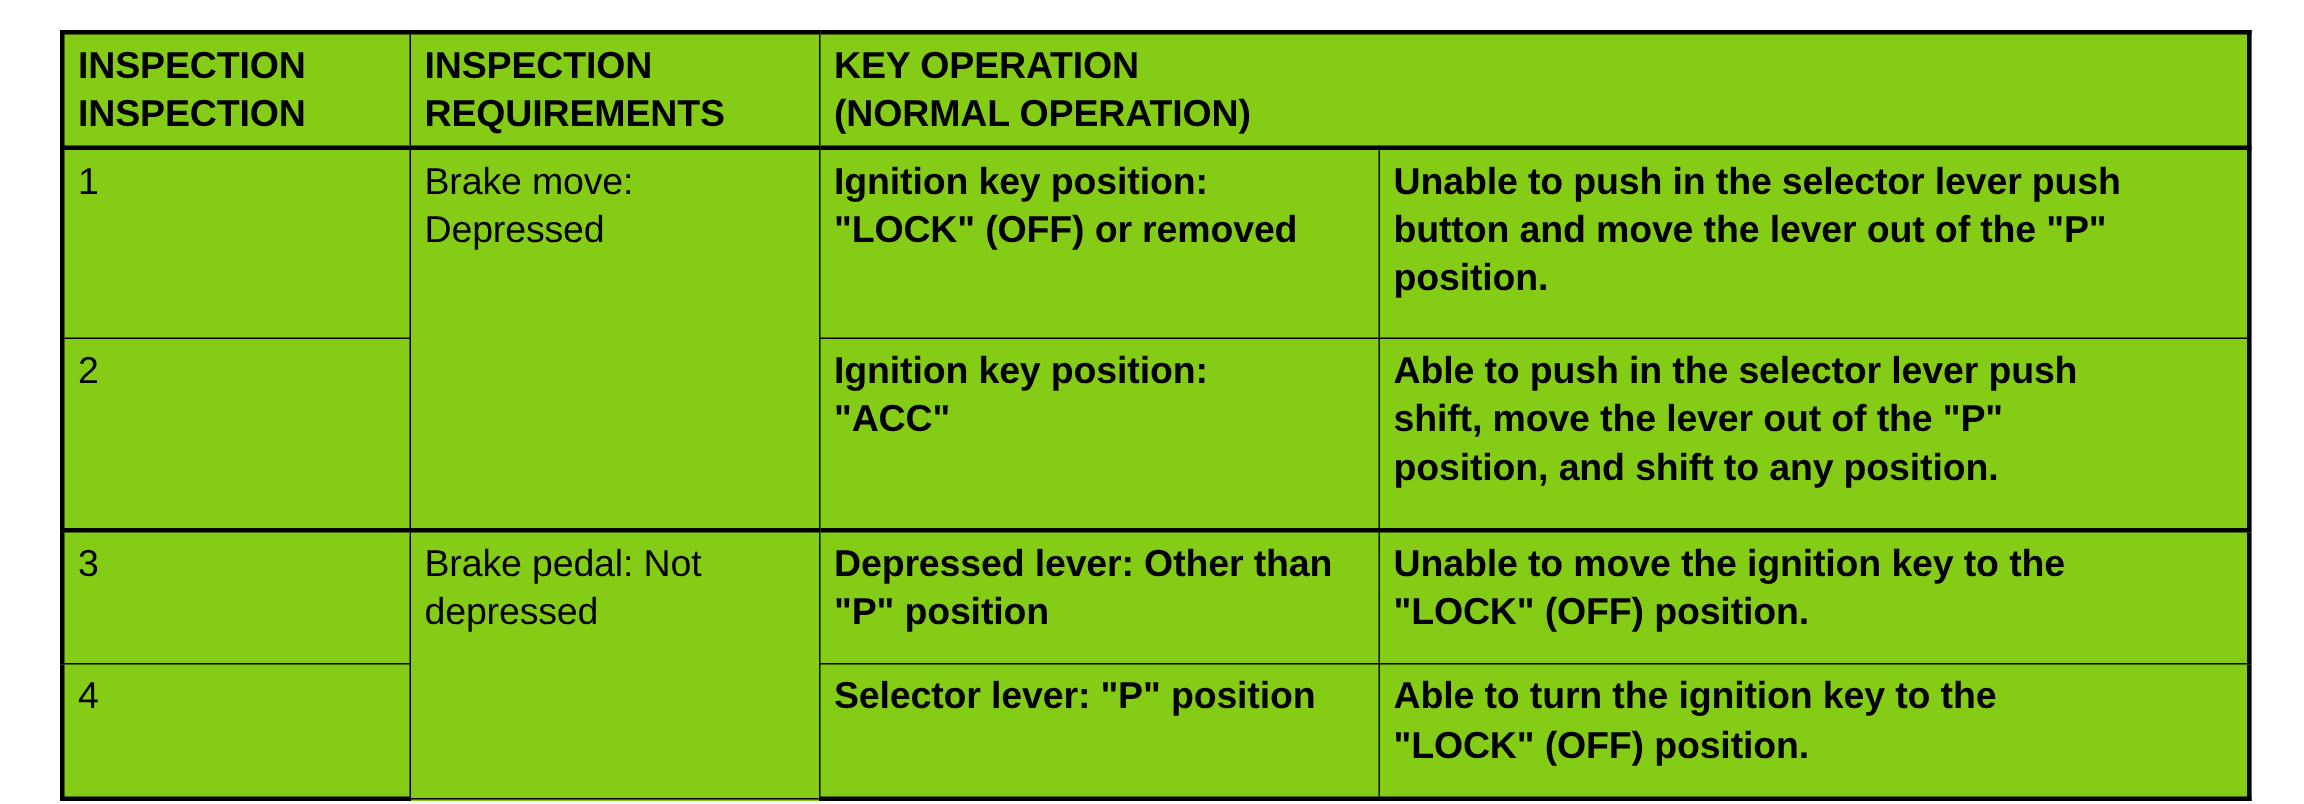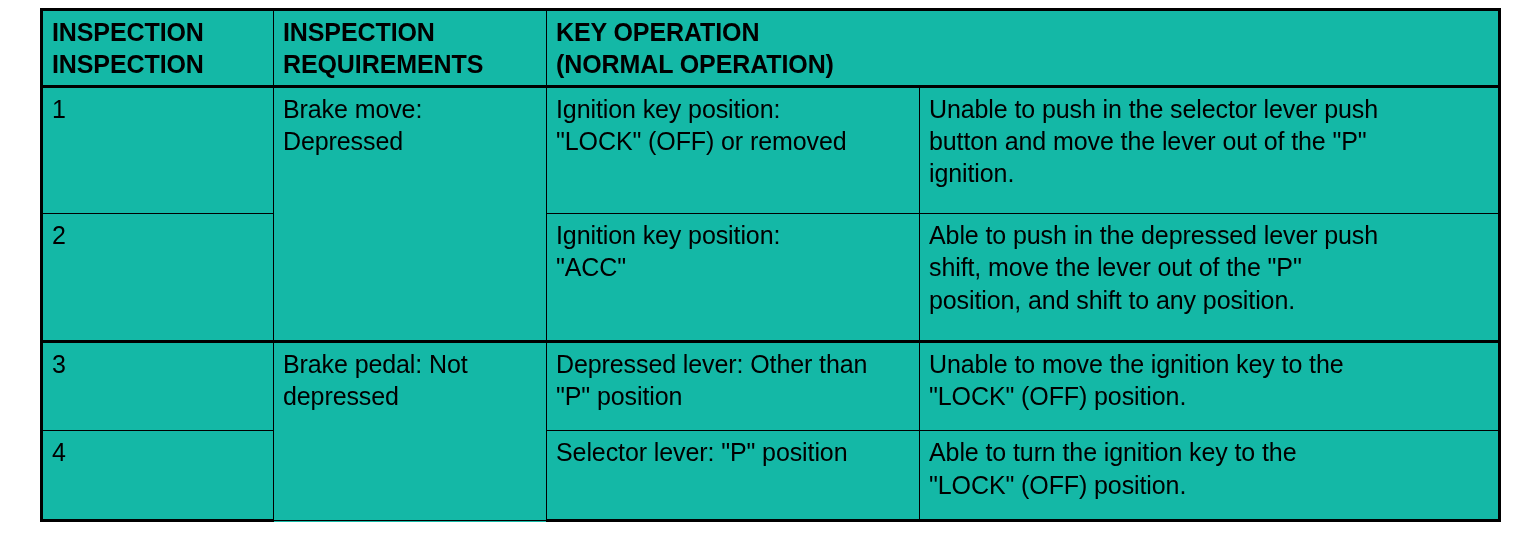--- a/index.html
+++ b/index.html
@@ -20,21 +20,22 @@
     top: 8px;
     width: 1458px;
     height: 514px;
     box-sizing: border-box;
   }
   table.interlock-table {
     border-collapse: collapse;
     table-layout: fixed;
     width: 1458px;
     height: 514px;
-    background: #14b8a6;
+    background: #84cc16;
+    margin-top: 12px;
   }
   table.interlock-table td,
   table.interlock-table th {
     vertical-align: top;
     text-align: left;
     padding: 5px 8px 4px 9px;
     font-size: 25px;
     line-height: 1.29;
     font-weight: normal;
     border: 1.5px solid #000000;
@@ -51,21 +52,21 @@
   .edge-bottom { border-bottom-width: 3.5px !important; }
   
   .thick-bottom { border-bottom-width: 3.5px !important; }
   .thick-top    { border-top-width: 3.5px !important; }
 
   .col-proc { width: 232px; }
   .col-req  { width: 273px; }
   .col-key  { width: 373px; }
   .col-res  { width: 580px; }
 
-  .nowrapline { white-space: nowrap; }
+  .nowrapline { white-space: nowrap; font-weight: bold; }
 </style>
 </head>
 <body>
 
 <div id="sheet">
   <table class="interlock-table">
     <colgroup>
       <col class="col-proc">
       <col class="col-req">
       <col class="col-key">
@@ -95,32 +96,32 @@
           <div>Brake move:</div>
           <div>Depressed</div>
         </td>
         <td>
           <div class="nowrapline">Ignition key position:</div>
           <div class="nowrapline">"LOCK" (OFF) or removed</div>
         </td>
         <td class="edge-right">
           <div class="nowrapline">Unable to push in the selector lever push</div>
           <div class="nowrapline">button and move the lever out of the "P"</div>
-          <div class="nowrapline">ignition.</div>
+          <div class="nowrapline">position.</div>
         </td>
       </tr>
 
       <tr>
         <td class="edge-left thick-bottom">2</td>
         <td>
           <div class="nowrapline">Ignition key position:</div>
           <div class="nowrapline">"ACC"</div>
         </td>
         <td class="edge-right">
-          <div class="nowrapline">Able to push in the depressed lever push</div>
+          <div class="nowrapline">Able to push in the selector lever push</div>
           <div class="nowrapline">shift, move the lever out of the "P"</div>
           <div class="nowrapline">position, and shift to any position.</div>
         </td>
       </tr>
 
       <tr>
         <td class="edge-left thick-top">3</td>
         <td rowspan="2" class="thick-top">
           <div>Brake pedal: Not</div>
           <div>depressed</div>

